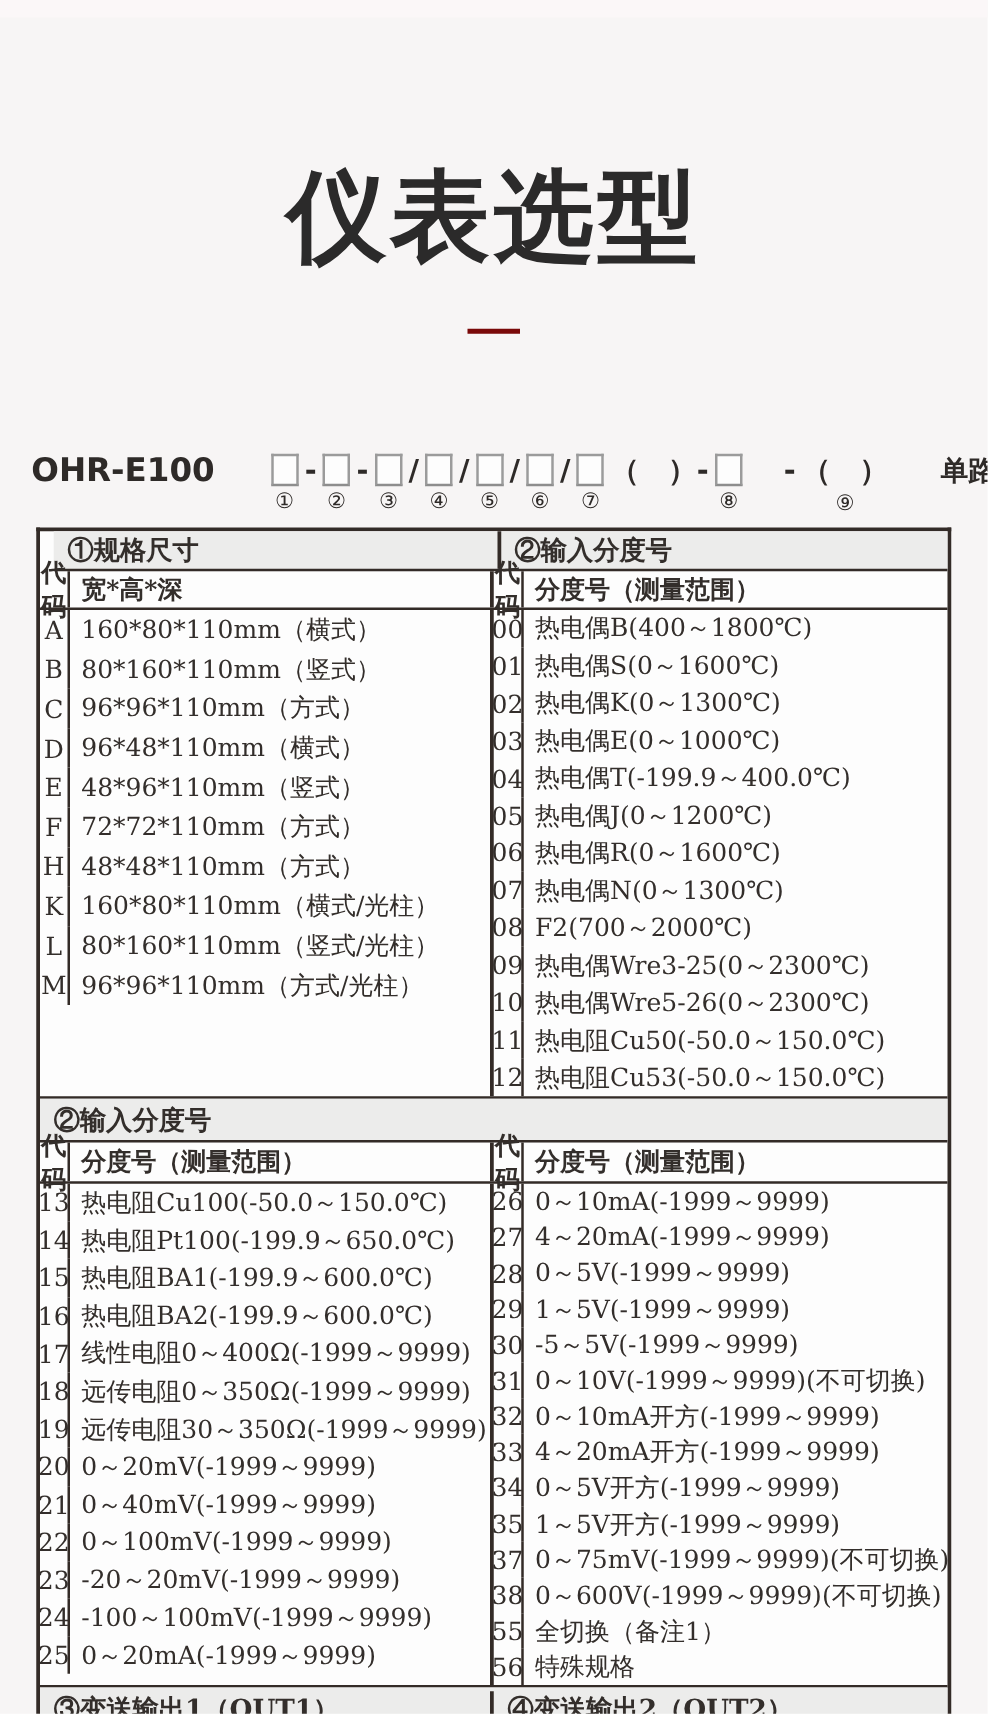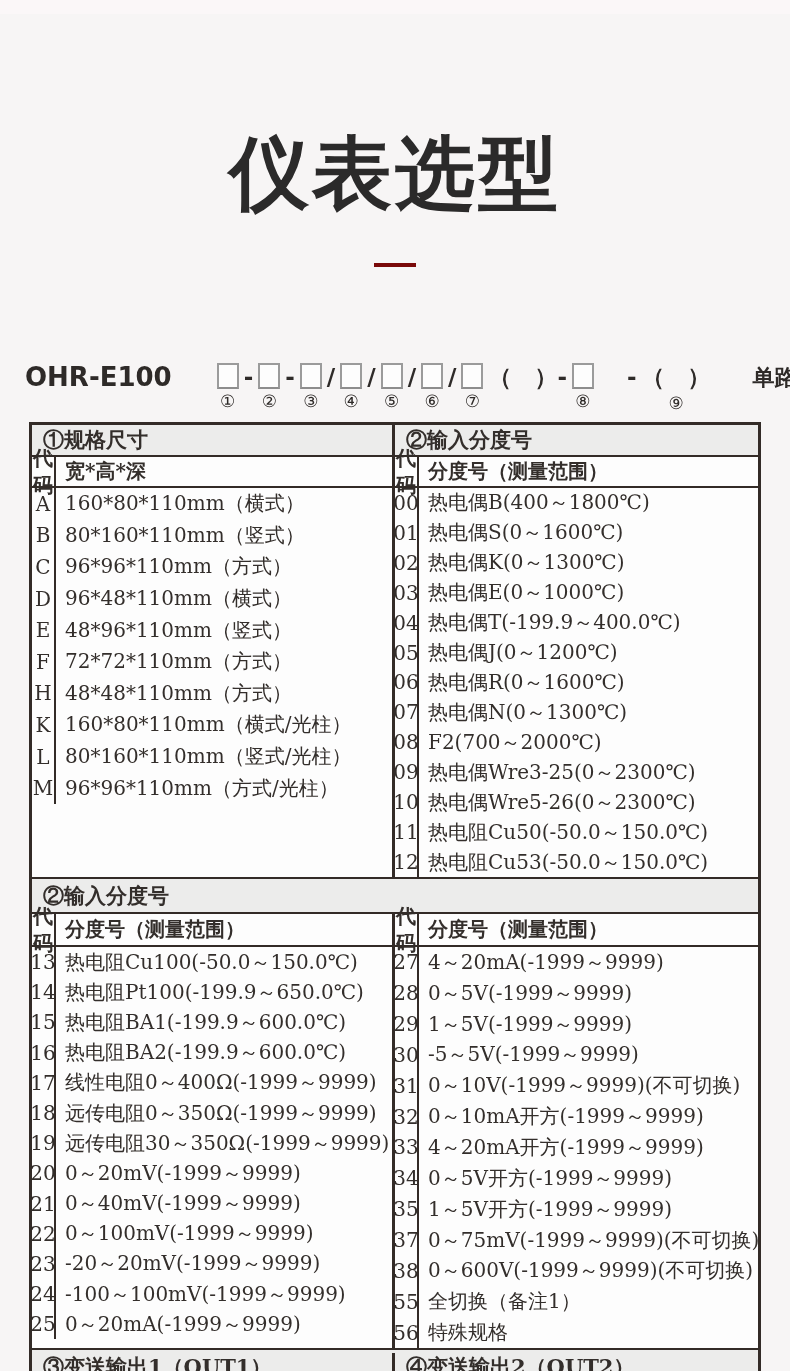--- a/index.html
+++ b/index.html
@@ -67,21 +67,21 @@
   .half { width:50%; }
   .half.l { border-right:3px solid #332b27; }
 
   .sec-head {
     background:#ececeb; border-bottom:2px solid #332b27;
     font-weight:bold; font-size:21px;
   }
   .sec-head .half, .sec-head.single {
     display:flex; align-items:center; padding-left:11px;
   }
-  .sh1 { height:32px; }
+  .sh1 { height:32px;margin-left:11px; }
   .sh2 { height:35px; }
   .sh3 { height:35px;align-items:center; }
   .sec-head .half { padding-left:11px; }
 
   .col-head { border-bottom:2px solid #332b27; font-weight:600; }
   .ch1 { height:31px; }
   .ch2 { height:33px; }
   .col-head .half { display:flex; align-items:center; }
   .code-col { width:24px; align-self:stretch; border-right:2px solid #332b27;
               display:flex; align-items:center; justify-content:center; text-align:center; }
@@ -402,20 +402,24 @@
           <div class="desc-col">-100～100mV(-1999～9999)</div>
         </div>
 
         <div class="brow">
           <div class="code-col">25</div>
           <div class="desc-col">0～20mA(-1999～9999)</div>
         </div>
       </div>
     <div class="half body-half rows-flex">
 
+        <div class="brow">
+          <div class="code-col">26</div>
+          <div class="desc-col">0～10mA(-1999～9999)</div>
+        </div>
 
         <div class="brow">
           <div class="code-col">27</div>
           <div class="desc-col">4～20mA(-1999～9999)</div>
         </div>
 
         <div class="brow">
           <div class="code-col">28</div>
           <div class="desc-col">0～5V(-1999～9999)</div>
         </div>

